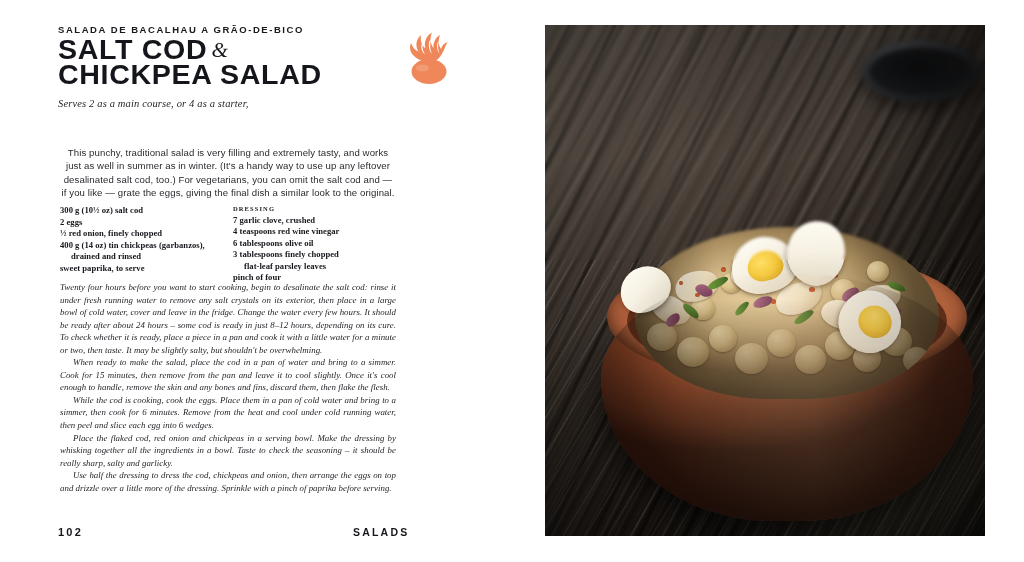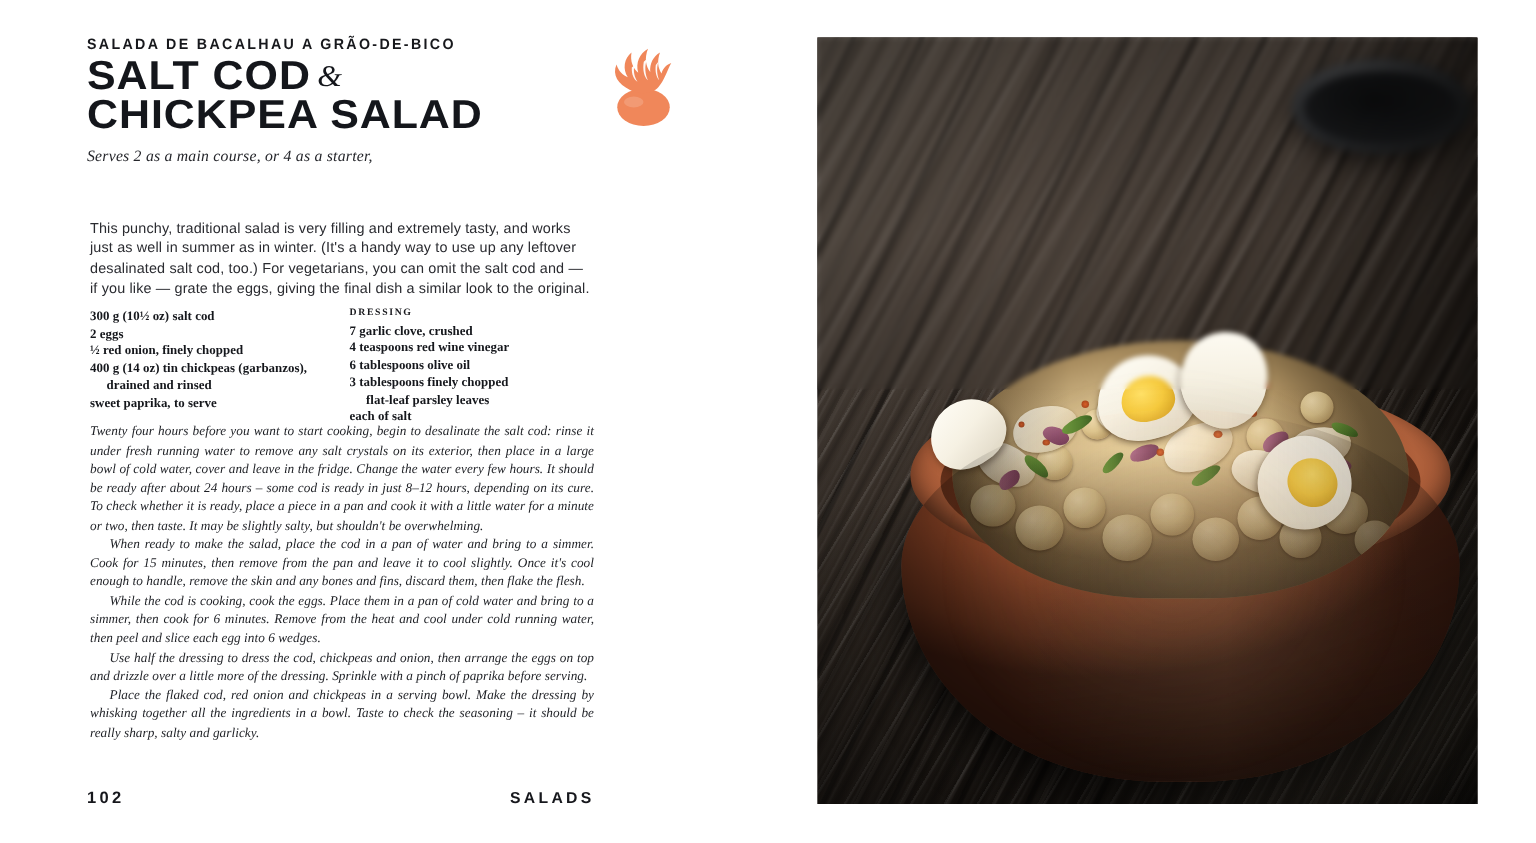--- a/index.html
+++ b/index.html
@@ -97,20 +97,21 @@
   .intro {
     position: absolute;
     left: 60px;
     top: 136px;
     width: 336px;
     font-family: "Liberation Sans", sans-serif;
     font-size: 9.6px;
     line-height: 13.6px;
     color: #2a2b30;
     letter-spacing: 0.1px;
+    text-align: center;
   }
 
   .ingredients {
     position: absolute;
     left: 60px;
     top: 205px;
     width: 336px;
     display: flex;
     gap: 12px;
   }
@@ -160,21 +161,21 @@
     left: 58px;
     bottom: 24px;
     font-family: "Liberation Sans", sans-serif;
     font-weight: 700;
     font-size: 11px;
     letter-spacing: 2.2px;
     color: #16171c;
   }
   .footer-section {
     position: absolute;
-    left: 340px;
+    left: 353px;
     bottom: 24px;
     font-family: "Liberation Sans", sans-serif;
     font-weight: 700;
     font-size: 10.5px;
     letter-spacing: 2.2px;
     color: #16171c;
     text-transform: uppercase;
   }
 
   
@@ -485,31 +486,31 @@
       </div>
 
       <div class="ing-col right">
         <div class="ing-head">DRESSING</div>
         <ul class="ing-list">
           <li>7 garlic clove, crushed</li>
           <li>4 teaspoons red wine vinegar</li>
           <li>6 tablespoons olive oil</li>
           <li>3 tablespoons finely chopped</li>
           <li class="cont">flat-leaf parsley leaves</li>
-          <li>each of salt</li>
+          <li>pinch of four</li>
         </ul>
       </div>
     </div>
 
     <div class="method">
       <p>Twenty four hours before you want to start cooking, begin to desalinate the salt cod: rinse it under fresh running water to remove any salt crystals on its exterior, then place in a large bowl of cold water, cover and leave in the fridge. Change the water every few hours. It should be ready after about 24 hours – some cod is ready in just 8–12 hours, depending on its cure. To check whether it is ready, place a piece in a pan and cook it with a little water for a minute or two, then taste. It may be slightly salty, but shouldn't be overwhelming.</p>
       <p>When ready to make the salad, place the cod in a pan of water and bring to a simmer. Cook for 15 minutes, then remove from the pan and leave it to cool slightly. Once it's cool enough to handle, remove the skin and any bones and fins, discard them, then flake the flesh.</p>
       <p>While the cod is cooking, cook the eggs. Place them in a pan of cold water and bring to a simmer, then cook for 6 minutes. Remove from the heat and cool under cold running water, then peel and slice each egg into 6 wedges.</p>
+      <p>Place the flaked cod, red onion and chickpeas in a serving bowl. Make the dressing by whisking together all the ingredients in a bowl. Taste to check the seasoning – it should be really sharp, salty and garlicky.</p>
       <p>Use half the dressing to dress the cod, chickpeas and onion, then arrange the eggs on top and drizzle over a little more of the dressing. Sprinkle with a pinch of paprika before serving.</p>
-      <p>Place the flaked cod, red onion and chickpeas in a serving bowl. Make the dressing by whisking together all the ingredients in a bowl. Taste to check the seasoning – it should be really sharp, salty and garlicky.</p>
     </div>
 
     <div class="footer-left">102</div>
     <div class="footer-section">SALADS</div>
   </div>
 
   <div class="page-right">
     <div class="photo">
       <div class="photo-inner">
 

